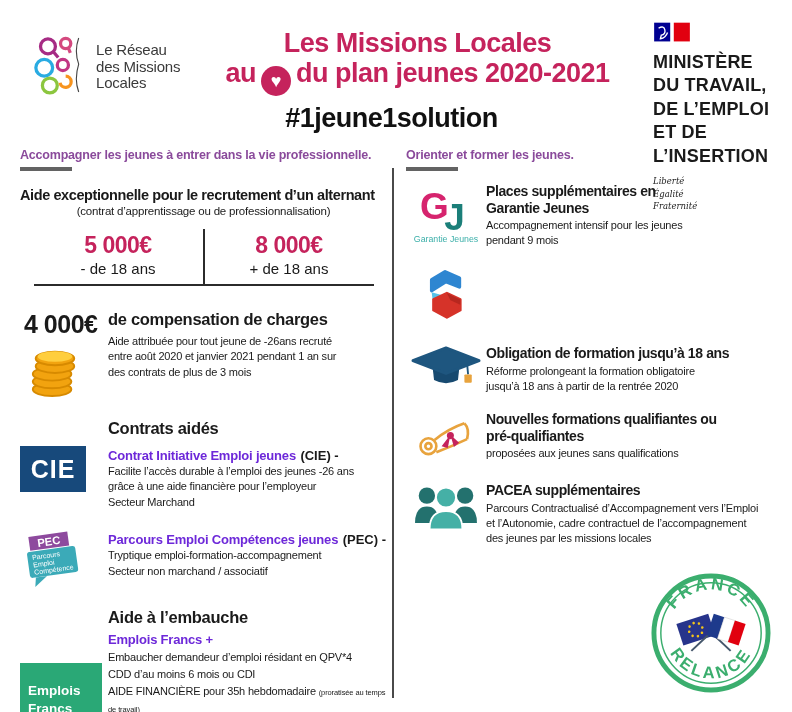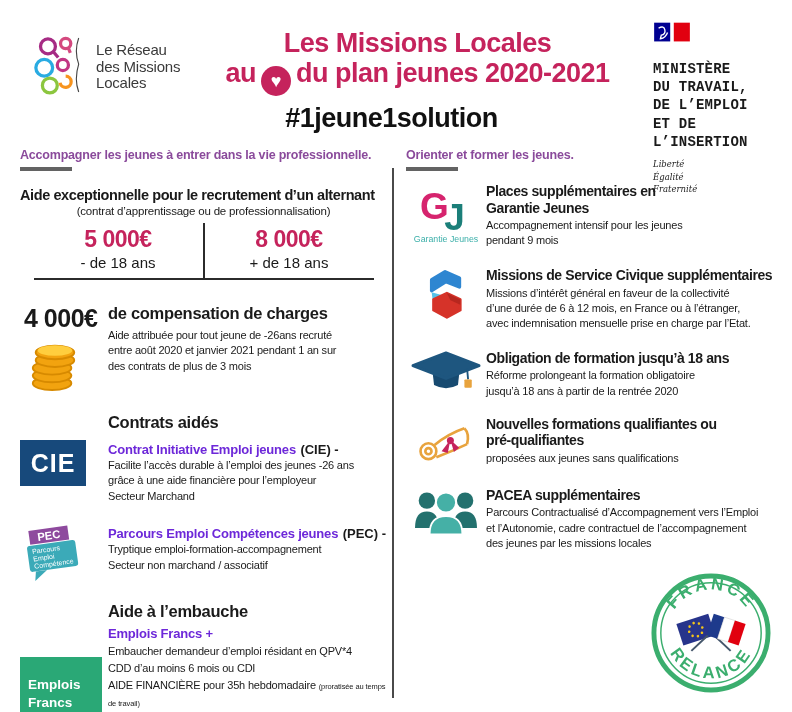--- a/index.html
+++ b/index.html
@@ -12,34 +12,34 @@
 
   
   .network-logo{left:34px;top:34px;display:flex;gap:8px;align-items:center;}
   .network-logo .txt{font-size:15px;line-height:1.12;color:#3a3a3a;letter-spacing:-0.2px;}
   .title-block{left:225px;top:28px;width:385px;text-align:center;}
   .title-line{font-size:27px;font-weight:bold;color:#C5235C;letter-spacing:-0.5px;line-height:1.12;}
   .heart{display:inline-block;width:30px;height:30px;background:#C5235C;border-radius:50%;
          color:#fff;font-size:18px;line-height:30px;text-align:center;vertical-align:-5px;margin:0 5px;}
   .hashtag{font-size:27px;font-weight:bold;color:#111;margin-top:7px;position:relative;left:-26px;letter-spacing:-0.5px;}
   .ministry{left:653px;top:20px;width:138px;}
-  .ministry .name{font-size:14px;font-weight:bold;line-height:1.3;letter-spacing:0.2px;margin-top:11px;white-space:pre-line;font-family:Liberation Mono, monospace;}
+  .ministry .name{font-size:18px;font-weight:bold;line-height:1.3;letter-spacing:0.2px;margin-top:2px;white-space:pre-line;}
   .ministry .motto{font-family:"DejaVu Serif", serif;font-style:italic;font-size:8.5px;line-height:1.5;margin-top:7px;white-space:pre-line;color:#222;}
 
   
   .divider{left:392px;top:168px;width:2px;height:530px;background:#4a4a4a;}
   .col-left{left:20px;top:148px;width:367px;}
   .col-right{left:406px;top:148px;width:380px;}
   .sec-head{color:#8A4A9B;font-weight:bold;font-size:12.5px;letter-spacing:-0.2px;}
   .sec-rule{width:52px;height:4px;background:#636363;margin-top:5px;}
 
   
   .alt-title{font-size:14.5px;font-weight:bold;letter-spacing:-0.4px;margin-top:16px;white-space:nowrap;}
   .alt-sub{font-size:11.5px;text-align:center;margin-top:2px;letter-spacing:-0.2px;}
-  .amt-row{display:flex;width:340px;margin:6px auto 0;border-bottom:2px solid #2b2b2b;}
+  .amt-row{display:flex;width:340px;margin:12px auto 0;border-bottom:2px solid #2b2b2b;}
   .amt-cell{flex:1;text-align:center;padding:3px 0 7px;}
   .amt-cell:first-child{border-right:2px solid #2b2b2b;}
   .amt{color:#C5235C;font-size:23px;font-weight:bold;letter-spacing:-0.5px;}
   .amt-lab{font-size:15px;margin-top:1px;}
 
   .row{display:flex;margin-top:20px;}
   .row .iconcol{width:88px;flex-shrink:0;}
   .body-txt{font-size:11px;line-height:1.4;letter-spacing:-0.2px;}
   .big-amt{font-size:25px;font-weight:bold;letter-spacing:-0.5px;margin-left:4px;}
   .h2{font-size:16.5px;font-weight:bold;letter-spacing:-0.3px;}
@@ -237,26 +237,20 @@
   <div class="r-item" style="margin-top:16px;">
     <div class="iconcol">
       <span>
         <svg viewBox="0 0 56 62" width="50" height="56">
           <polygon points="12,26 12,14 27,5 43,12 43,22 28,16" fill="#2E86D1" stroke="#2E86D1" stroke-width="4" stroke-linejoin="round"></polygon>
           <polygon points="12,28 23,31 13,37" fill="#56C2EA"></polygon>
           <polygon points="14,36 29,29 44,36 44,48 29,56 14,48" fill="#D63329" stroke="#D63329" stroke-width="3" stroke-linejoin="round"></polygon>
           <polygon points="29,29 44,36 44,42 33,37" fill="#B7271F"></polygon>
         </svg>
       </span>
-    </div>
-    <div>
-      <div class="r-title" style="white-space:nowrap;">Missions de Service Civique supplémentaires</div>
-      <div class="r-body">Missions d’intérêt général en faveur de la collectivité
-d’une durée de 6 à 12 mois, en France ou à l’étranger,
-avec indemnisation mensuelle prise en charge par l’Etat.</div>
     </div>
   </div>
 
   <div class="r-item" style="margin-top:18px;">
     <div class="iconcol">
       <span>
         <svg viewBox="0 0 78 50" width="72" height="46">
           <path d="M24,20 L54,20 L52,38 Q39,45 26,38 Z" fill="#174A70"></path>
           <polygon points="39,3 75,17 39,31 3,17" fill="#1E567F" stroke="#1E567F" stroke-width="3" stroke-linejoin="round"></polygon>
           <line x1="62" y1="21" x2="63" y2="32" stroke="#1E567F" stroke-width="2"></line>

